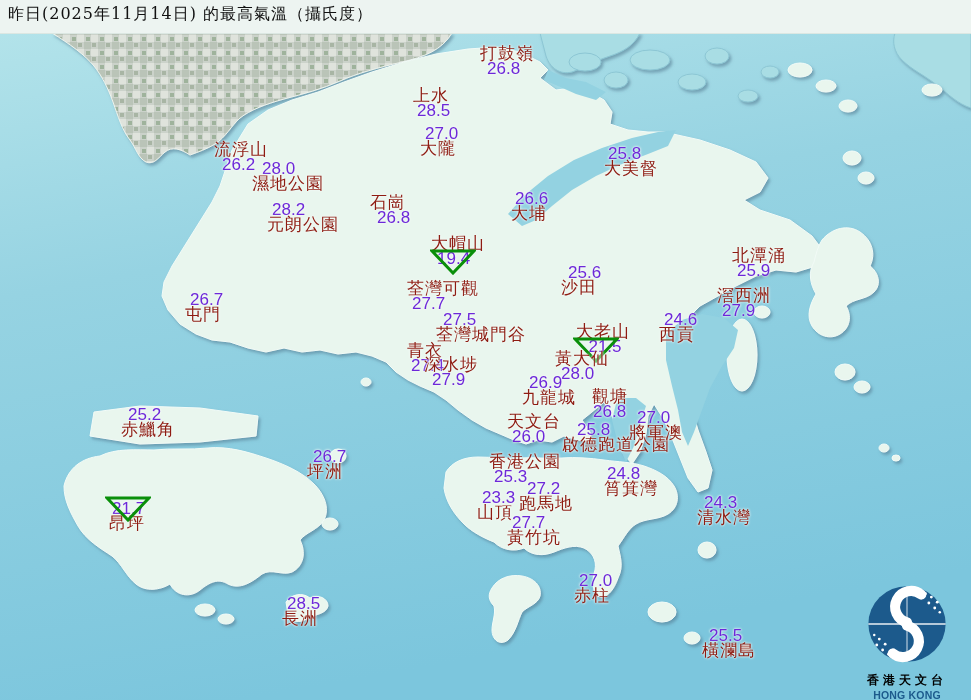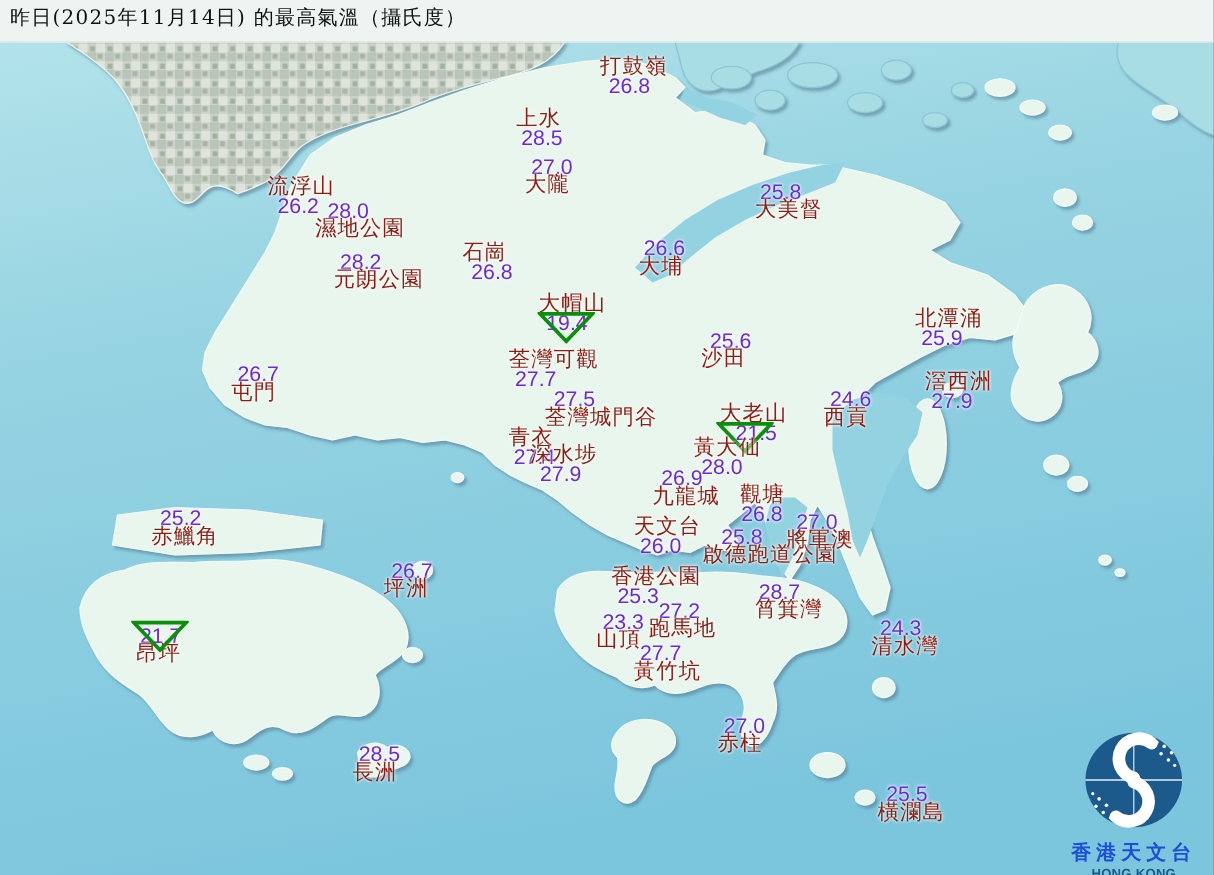--- a/index.html
+++ b/index.html
@@ -11,22 +11,22 @@
   #map-title{position:absolute;left:8px;top:4px;font-family:"DejaVu Serif",serif;
              font-size:16px;color:#111;letter-spacing:1px;white-space:nowrap;}
   .station{position:absolute;white-space:nowrap;z-index:5;}
   .srow{line-height:15px;height:15px;}
   .s-name{font-family:"DejaVu Serif",serif;font-size:17px;letter-spacing:1px;
           color:#8e1c12;text-shadow:0 0 3px #f6fbf8,0 0 2px #f6fbf8;}
   .s-val{font-family:"Liberation Sans","DejaVu Sans",sans-serif;font-size:17px;
          color:#6d28d9;text-shadow:0 0 3px #f6fbf8,0 0 2px #f6fbf8;}
   .mk-tri{position:absolute;pointer-events:none;z-index:6;}
   #logo{position:absolute;left:843px;top:582px;width:128px;text-align:center;z-index:4;}
-  #logo-cn{font-family:"DejaVu Serif",serif;font-weight:bold;font-size:16px;
-           letter-spacing:4px;color:#1d4ed8;margin-top:2px;}
+  #logo-cn{font-family:"DejaVu Serif",serif;font-weight:bold;font-size:12px;
+           letter-spacing:4px;color:#000000;margin-top:2px;}
   #logo-en{font-family:"Liberation Sans","DejaVu Sans",sans-serif;font-weight:bold;
            font-size:10.5px;color:#1c5a8c;letter-spacing:0.2px;}
 </style>
 </head>
 <body>
 
 <div id="stage">
 
   <svg id="map-svg" viewBox="0 0 971 700">
     <defs>
@@ -183,21 +183,21 @@
         <div class="srow s-name">大老山</div>
         <div class="srow s-val" style="margin-left: 4px;">21.5</div>
         <svg class="mk-tri" width="46" height="26" style="left: -3px; top: 13px;">
           <polygon points="2,2 44,2 23,24" fill="none" stroke="#0a8f0a" stroke-width="3"></polygon>
         </svg>
       </div>
       <div class="station" style="left: 659px; top: 312px;">
         <div class="srow s-val" style="margin-left: 5px;">24.6</div>
         <div class="srow s-name">西貢</div>
       </div>
-      <div class="station" style="left: 717px; top: 298px; margin-left: 23px;">
+      <div class="station" style="left: 717px; top: 288px;">
         <div class="srow s-name">滘西洲</div>
         <div class="srow s-val" style="margin-left: 5px;">27.9</div>
       </div>
       <div class="station" style="left: 407px; top: 343px;">
         <div class="srow s-name">青衣</div>
         <div class="srow s-val" style="margin-left: 4px;">27.4</div>
       </div>
       <div class="station" style="left: 424px; top: 357px;">
         <div class="srow s-name">深水埗</div>
         <div class="srow s-val" style="margin-left: 8px;">27.9</div>
@@ -232,21 +232,21 @@
       </div>
       <div class="station" style="left: 307px; top: 449px;">
         <div class="srow s-val" style="margin-left: 6px;">26.7</div>
         <div class="srow s-name">坪洲</div>
       </div>
       <div class="station" style="left: 489px; top: 454px;">
         <div class="srow s-name">香港公園</div>
         <div class="srow s-val" style="margin-left: 5px;">25.3</div>
       </div>
       <div class="station" style="left: 604px; top: 466px;">
-        <div class="srow s-val" style="margin-left: 3px;">28.7</div>
+        <div class="srow s-val" style="margin-left: 3px;">24.8</div>
         <div class="srow s-name">筲箕灣</div>
       </div>
       <div class="station" style="left: 519px; top: 481px;">
         <div class="srow s-val" style="margin-left: 8px;">27.2</div>
         <div class="srow s-name">跑馬地</div>
       </div>
       <div class="station" style="left: 477px; top: 490px;">
         <div class="srow s-val" style="margin-left: 5px;">23.3</div>
         <div class="srow s-name">山頂</div>
       </div>

